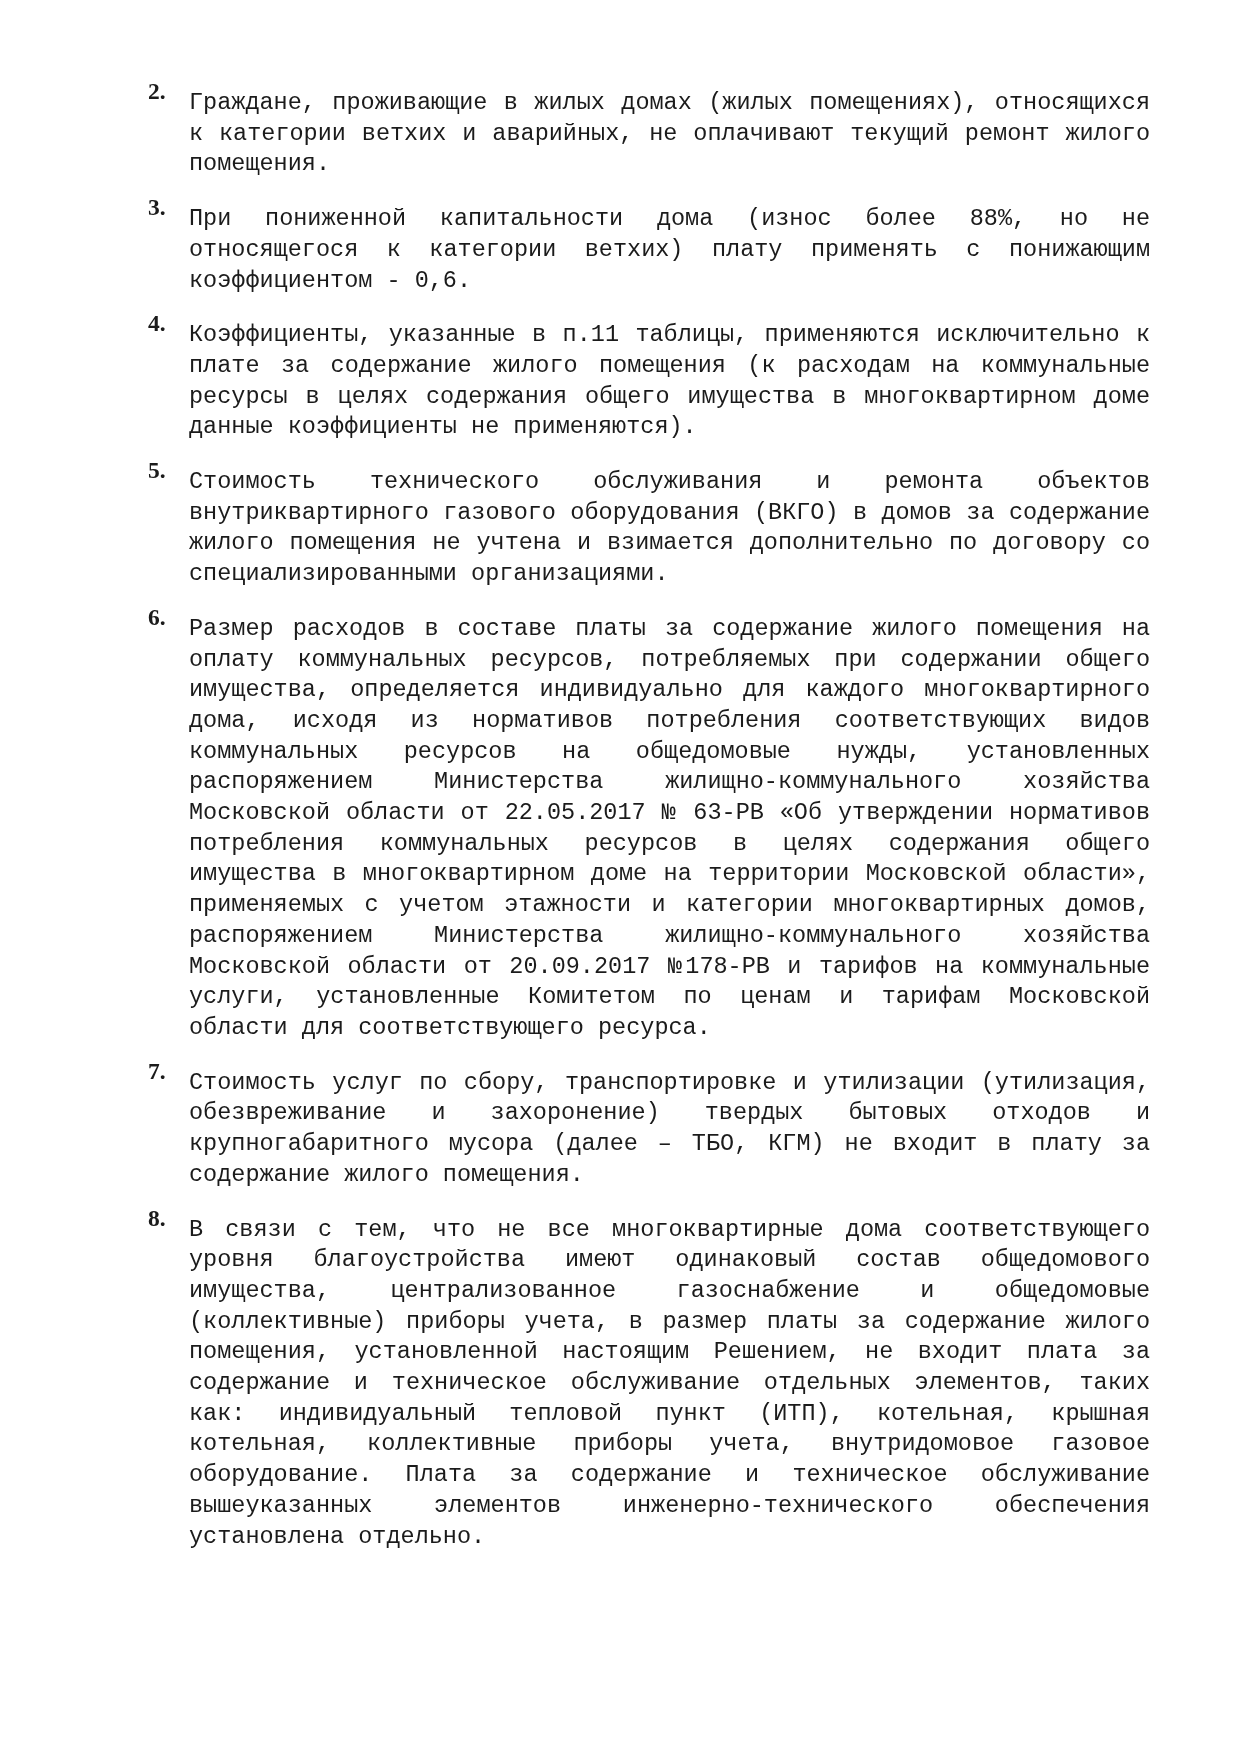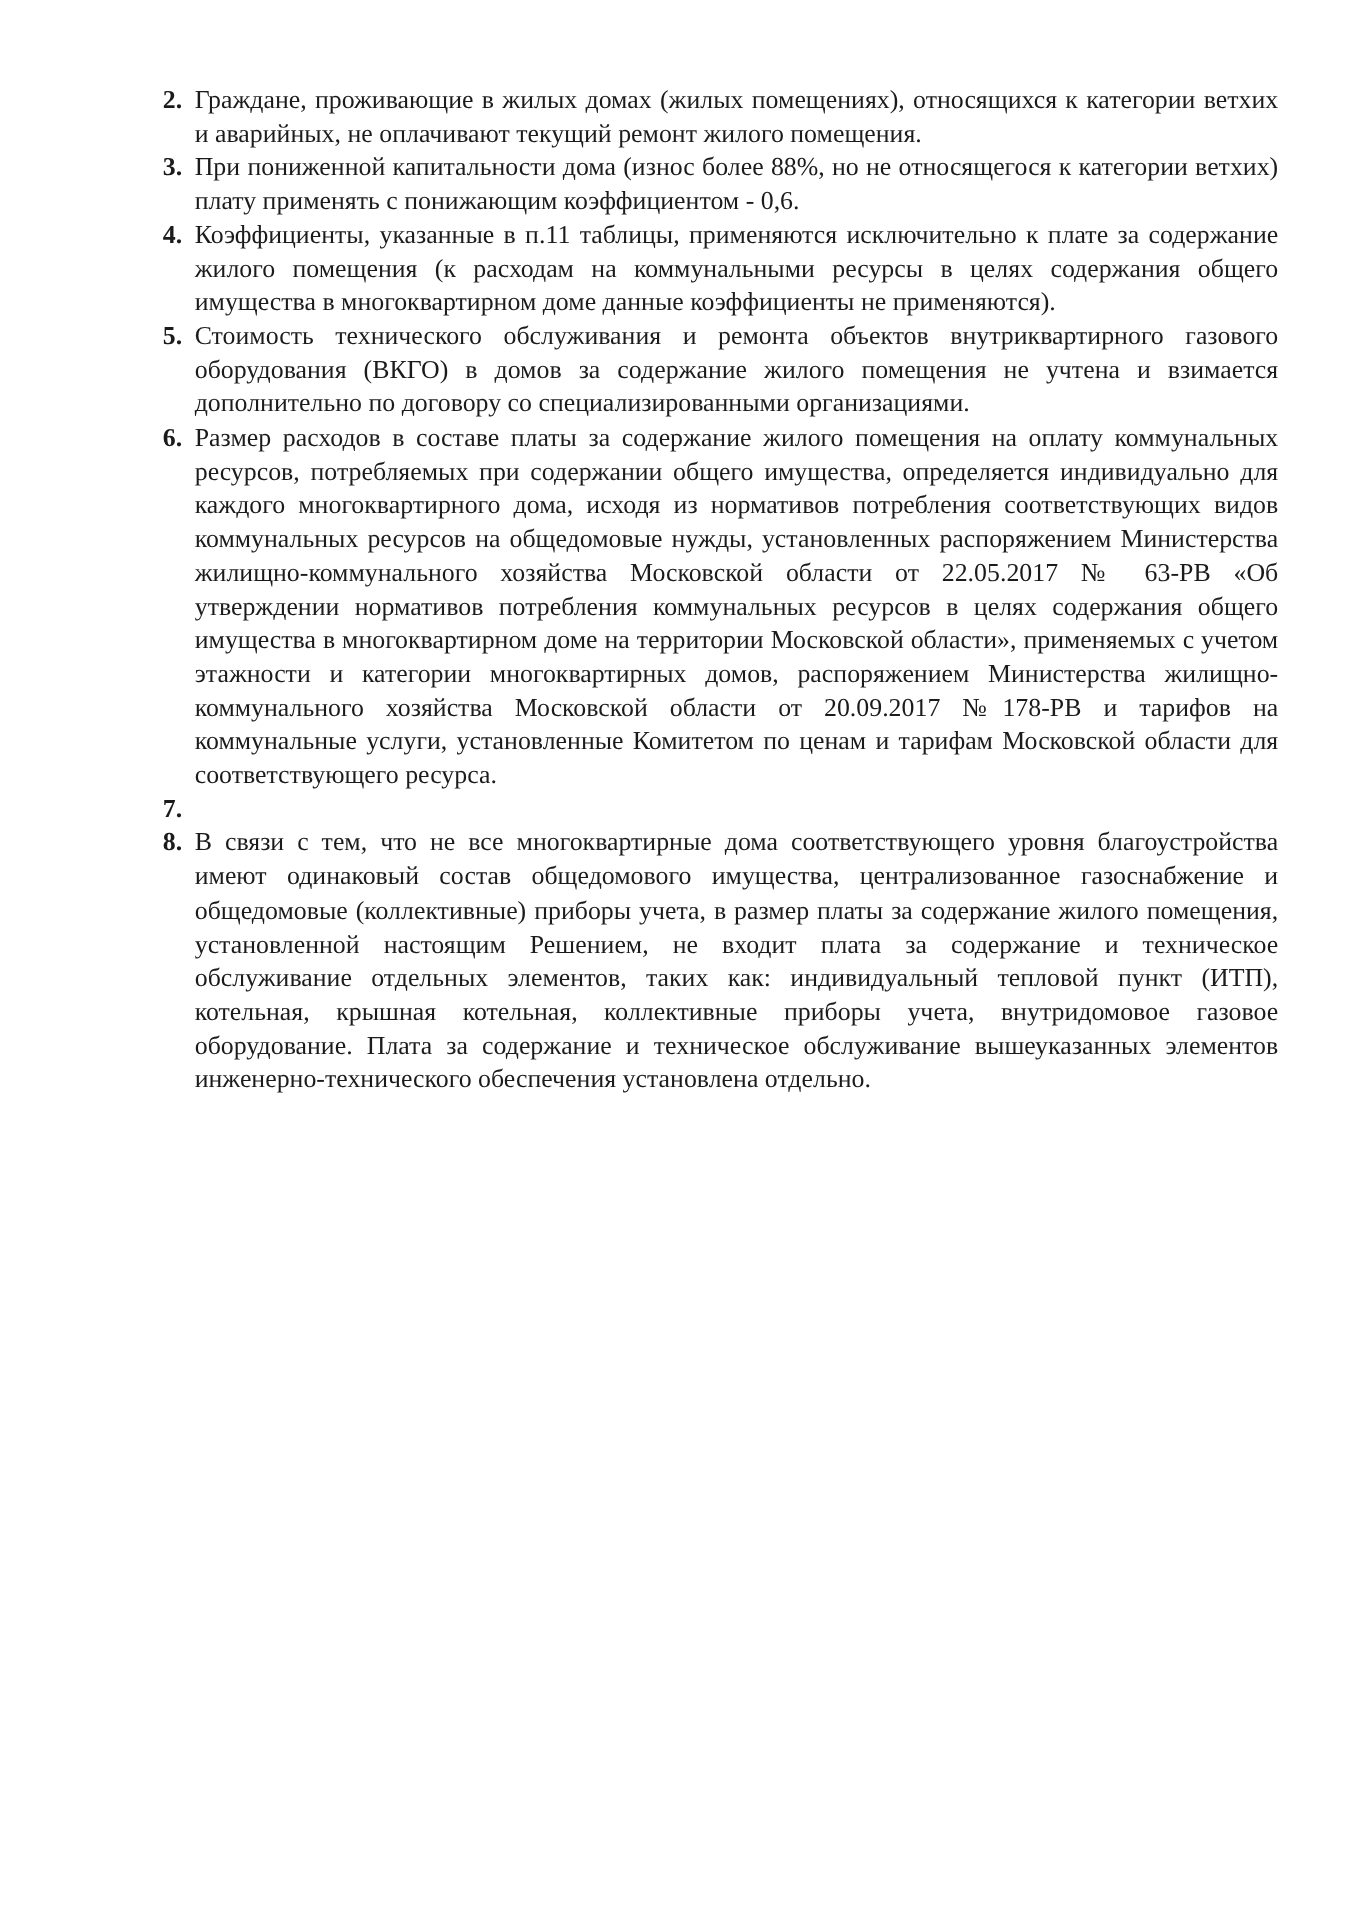--- a/index.html
+++ b/index.html
@@ -33,24 +33,25 @@
     width: 29px;
     font-weight: bold;
     text-align: left;
     white-space: nowrap;
   }
   .item .body {
     flex: 1 1 auto;
     min-width: 0;
   }
   .item .body p {
-    margin: 0;
+    margin: 12px;
     padding: 0;
     text-align: justify;
     text-justify: inter-word;
+    font-family: Liberation Mono, monospace;
   }
 </style>
 </head>
 <body>
 
 <div class="page">
   <div class="doc-list">
 
     <div class="item">
       <div class="num">2.</div>
@@ -62,41 +63,42 @@
     <div class="item">
       <div class="num">3.</div>
       <div class="body">
         <p>При пониженной капитальности дома (износ более 88%, но не относящегося к категории ветхих) плату применять с понижающим коэффициентом - 0,6.</p>
       </div>
     </div>
 
     <div class="item">
       <div class="num">4.</div>
       <div class="body">
-        <p>Коэффициенты, указанные в п.11 таблицы, применяются исключительно к плате за содержание жилого помещения (к расходам на коммунальными ресурсы в целях содержания общего имущества в многоквартирном доме данные коэффициенты не применяются).</p>
+        <p>Коэффициенты, указанные в п.11 таблицы, применяются исключительно к плате за содержание жилого помещения (к расходам на коммунальные ресурсы в целях содержания общего имущества в многоквартирном доме данные коэффициенты не применяются).</p>
       </div>
     </div>
 
     <div class="item">
       <div class="num">5.</div>
       <div class="body">
         <p>Стоимость технического обслуживания и ремонта объектов внутриквартирного газового оборудования (ВКГО) в домов за содержание жилого помещения не учтена и взимается дополнительно по договору со специализированными организациями.</p>
       </div>
     </div>
 
     <div class="item">
       <div class="num">6.</div>
       <div class="body">
         <p>Размер расходов в составе платы за содержание жилого помещения на оплату коммунальных ресурсов, потребляемых при содержании общего имущества, определяется индивидуально для каждого многоквартирного дома, исходя из нормативов потребления соответствующих видов коммунальных ресурсов на общедомовые нужды, установленных распоряжением Министерства жилищно-коммунального хозяйства Московской области от 22.05.2017 № 63-РВ «Об утверждении нормативов потребления коммунальных ресурсов в целях содержания общего имущества в многоквартирном доме на территории Московской области», применяемых с учетом этажности и категории многоквартирных домов, распоряжением Министерства жилищно-коммунального хозяйства Московской области от 20.09.2017 №178-РВ и тарифов на коммунальные услуги, установленные Комитетом по ценам и тарифам Московской области для соответствующего ресурса.</p>
       </div>
     </div>
 
     <div class="item">
       <div class="num">7.</div>
       <div class="body">
+        <p>Стоимость услуг по сбору, транспортировке и утилизации (утилизация, обезвреживание и захоронение) твердых бытовых отходов и крупногабаритного мусора (далее – ТБО, КГМ) не входит в плату за содержание жилого помещения.</p>
       </div>
     </div>
 
     <div class="item">
       <div class="num">8.</div>
       <div class="body">
         <p>В связи с тем, что не все многоквартирные дома соответствующего уровня благоустройства имеют одинаковый состав общедомового имущества, централизованное газоснабжение и общедомовые (коллективные) приборы учета, в размер платы за содержание жилого помещения, установленной настоящим Решением, не входит плата за содержание и техническое обслуживание отдельных элементов, таких как: индивидуальный тепловой пункт (ИТП), котельная, крышная котельная, коллективные приборы учета, внутридомовое газовое оборудование. Плата за содержание и техническое обслуживание вышеуказанных элементов инженерно-технического обеспечения установлена отдельно.</p>
       </div>
     </div>
 

